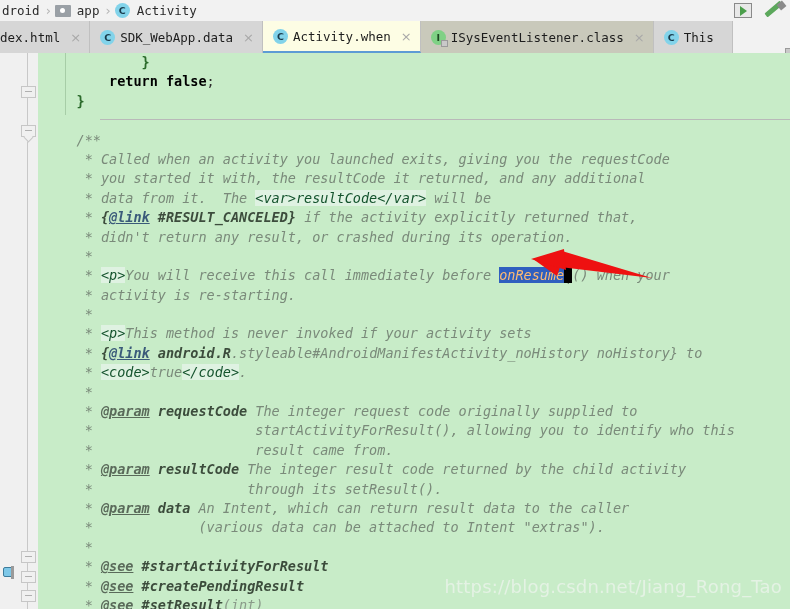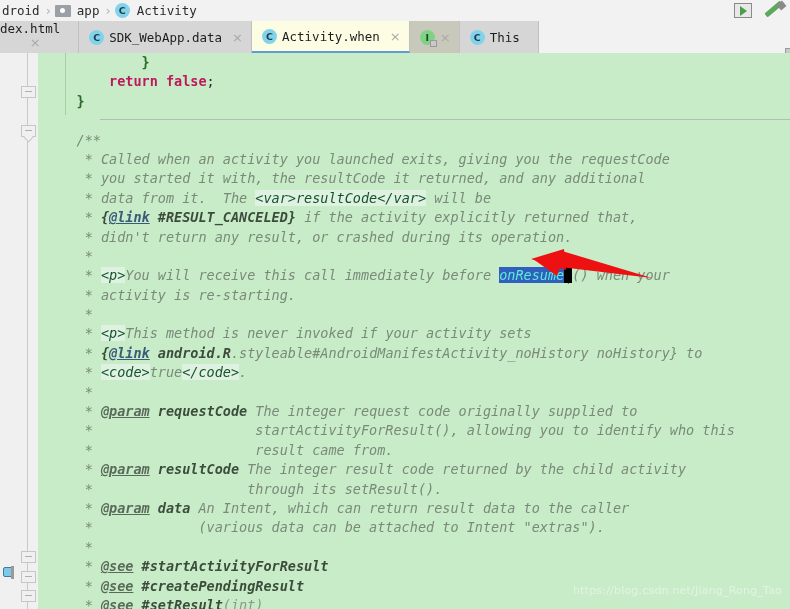--- a/index.html
+++ b/index.html
@@ -182,21 +182,21 @@
     border-bottom: 2px solid #5d9bd5;
   }
   .tab-label { padding-right: 10px; letter-spacing: 0px; }
   .tab-close {
     color: #a8a8a8;
     font-size: 13px;
     font-family: "DejaVu Sans", sans-serif;
     line-height: 1;
     flex: 0 0 auto;
   }
-  .tab.clip-left { padding-left: 0; flex-direction: column; }
+  .tab.clip-left { padding-left: 0; }
 
   
   .editor {
     position: absolute;
     left: 0; top: 53px;
     width: 790px; height: 556px;
     background: #c8ecc8;
     overflow: hidden;
   }
   .gutter {
@@ -301,46 +301,46 @@
     font-family: "DejaVu Sans Mono", "Liberation Mono", monospace;
     font-size: 13.5px;
     line-height: 19.4px;
     color: #2b2b2b;
     white-space: pre;
     z-index: 3;
   }
   .ln { display: block; height: 19.4px; }
 
   
-  .kw   { color: #be185d; font-weight: bold; }
+  .kw   { color: #000000; font-weight: bold; }
   .brc  { color: #2b6a2b; font-weight: bold; }
   .pnc  { color: #2b2b2b; }
   .cmt  { color: #7a8a7a; font-style: italic; }
   .cmt-b{ color: #3c4c3c; font-style: italic; font-weight: bold; }
   .tag  { color: #14532d; font-style: italic; background: #dff2e2; }
   .lnk  { color: #3a5a7a; font-style: italic; font-weight: bold; text-decoration: underline; }
   .atag { color: #5a6a5a; font-style: italic; font-weight: bold; text-decoration: underline; }
-  .sel  { background: #2f5fbf; color: #5eead4; font-style: italic; }
+  .sel  { background: #2f5fbf; color: #fdba74; font-style: italic; }
   .caretmark { background: #000000; color: #000000; }
   .dim  { color: #8a9a8a; font-style: italic; }
 
   
   .arrow-svg {
     position: absolute;
     left: 500px; top: 192px;
     z-index: 9;
     pointer-events: none;
   }
 
   
   .watermark {
     position: absolute;
     right: 8px; bottom: 12px;
     font-family: "DejaVu Sans", "Liberation Sans", sans-serif;
-    font-size: 11px;
+    font-size: 18px;
     color: #e4f2e4;
     z-index: 8;
     white-space: nowrap;
     letter-spacing: 0.2px;
   }
 </style>
 </head>
 <body>
 
 <div class="app">
@@ -385,20 +385,21 @@
     </div>
 
     <div class="tab active">
       <span class="ico-class badged">C</span>
       <span class="tab-label">Activity.when</span>
       <span class="tab-close">×</span>
     </div>
 
     <div class="tab inactive-alt">
       <span class="ico-iface badged">I</span>
+      <span class="tab-label">ISysEventListener.class</span>
       <span class="tab-close">×</span>
     </div>
 
     <div class="tab plain">
       <span class="ico-class">C</span>
       <span class="tab-label">This</span>
     </div>
   </div>
 
   <div class="editor">

